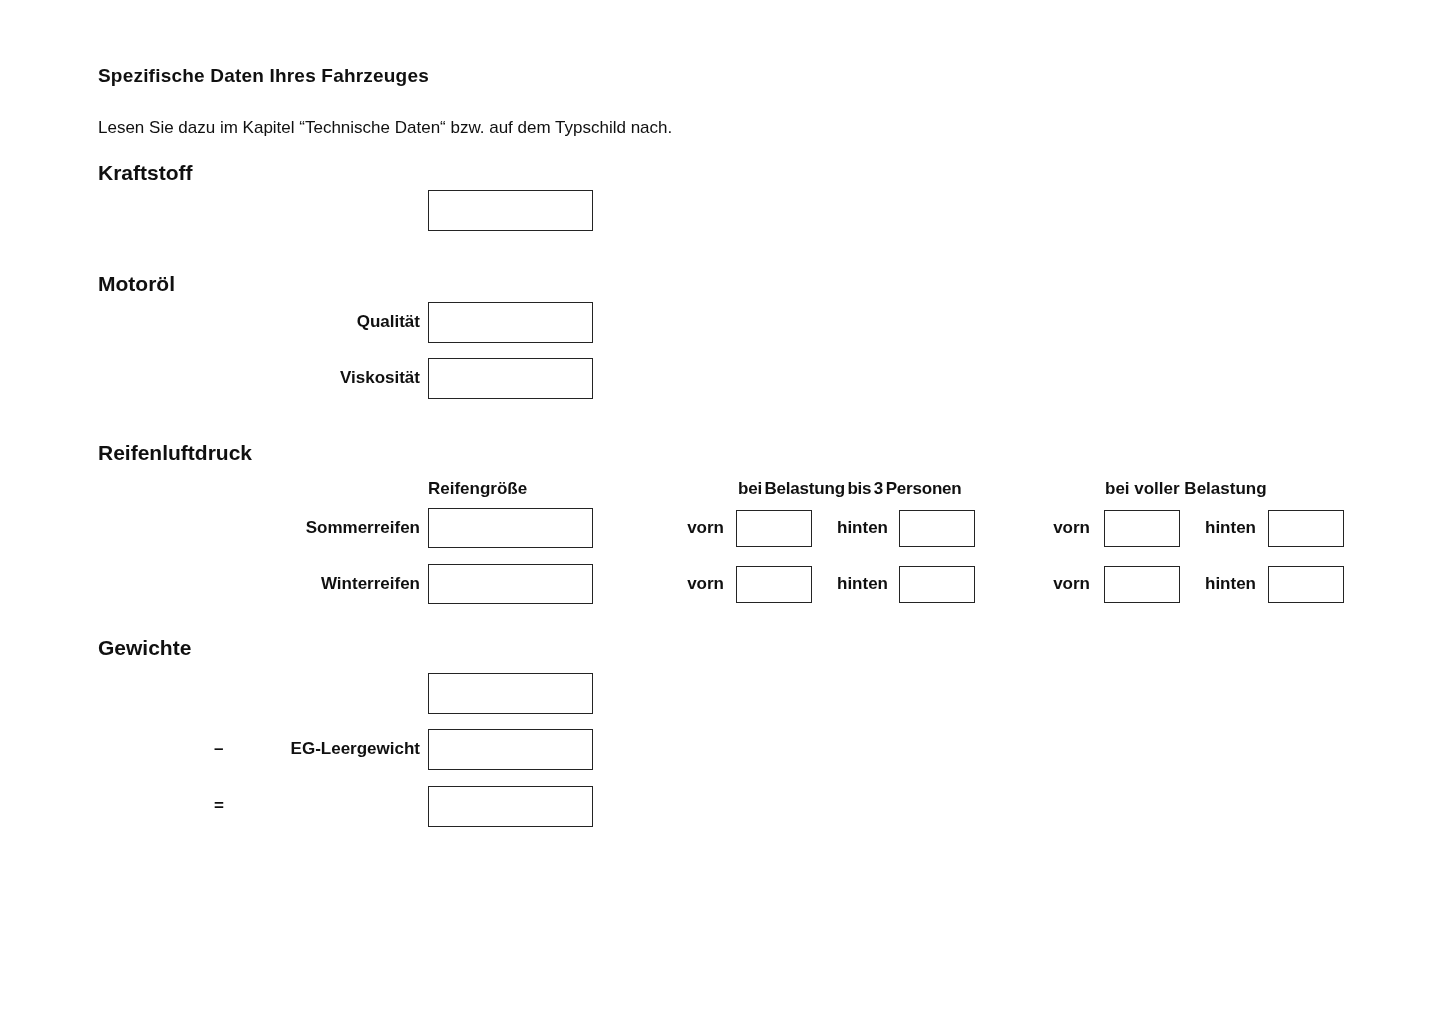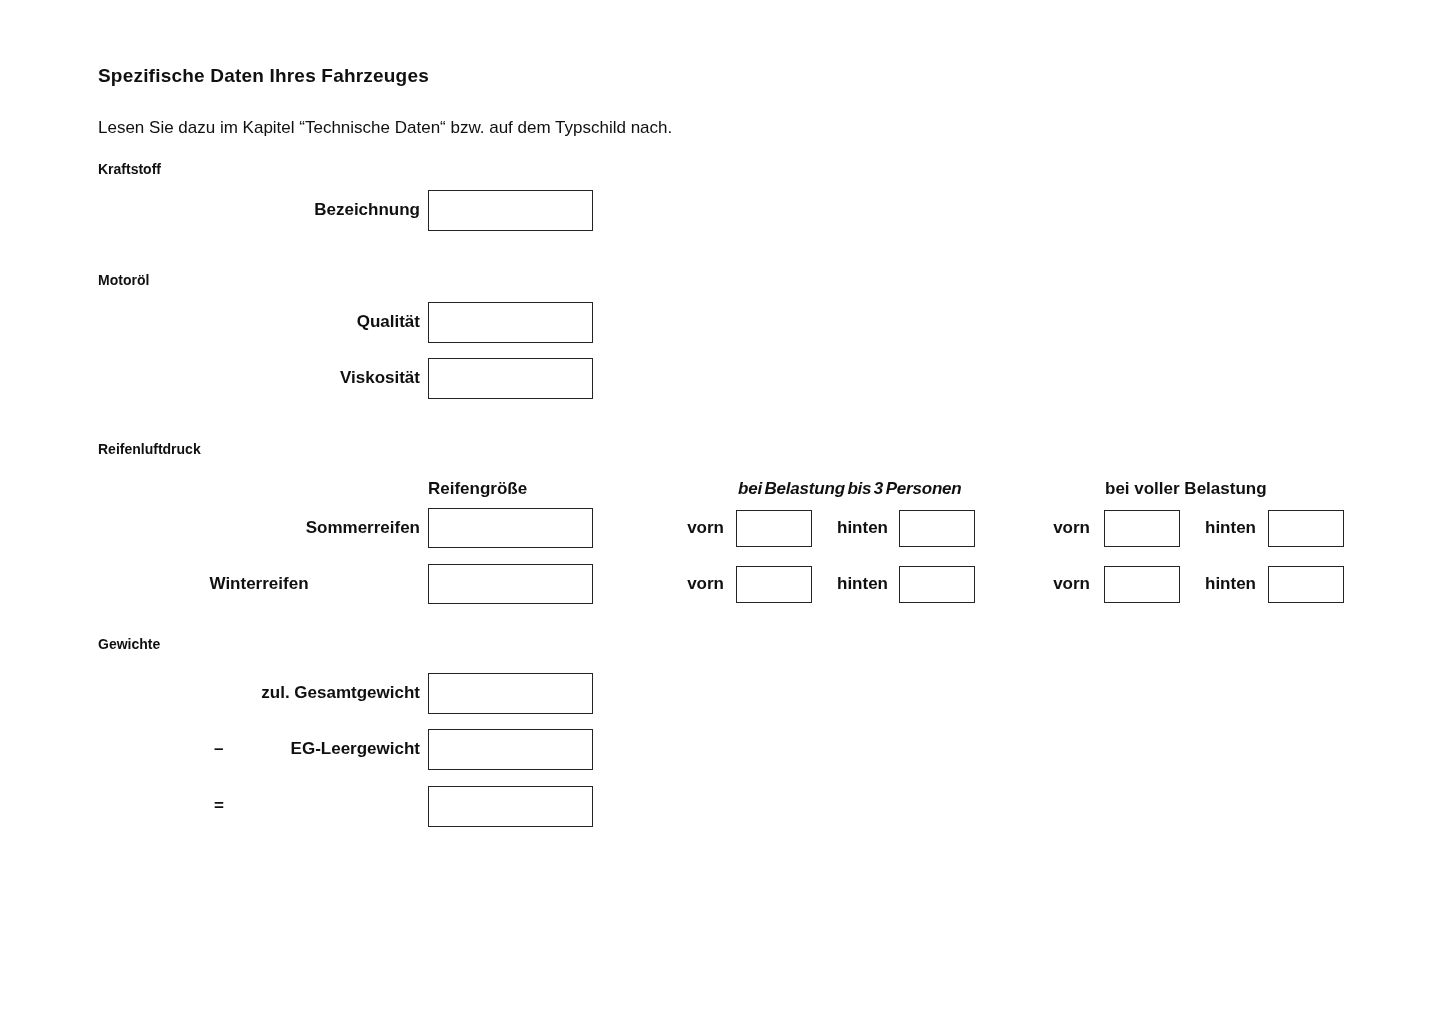--- a/index.html
+++ b/index.html
@@ -23,37 +23,37 @@
     font-size: 19px;
     font-weight: bold;
     letter-spacing: 0.2px;
   }
   .intro-line {
     font-size: 17px;
     line-height: 24px;
     white-space: nowrap;
   }
   .section-heading {
-    font-size: 14px;
+    font-size: 21px;
     font-weight: bold;
   }
   .field-label {
     font-size: 17px;
     font-weight: bold;
     line-height: 20px;
     text-align: right;
     white-space: nowrap;
   }
   .col-header {
     font-size: 17px;
     font-weight: bold;
     line-height: 22px;
     white-space: nowrap;
   }
-  .tight { word-spacing: -2px; letter-spacing: -0.2px; font-style: italic; }
+  .tight { word-spacing: -2px; letter-spacing: -0.2px; }
   .operator {
     font-size: 17px;
     font-weight: bold;
     line-height: 20px;
     text-align: left;
   }
   input.box {
     position: absolute;
     border: 1.5px solid #242424;
     border-radius: 0;
@@ -70,21 +70,20 @@
 </style>
 </head>
 <body>
 
 <div class="page">
 
   <div class="abs title" style="left:98px; top:65px;">Spezifische Daten Ihres Fahrzeuges</div>
   <div class="abs intro-line" style="left:98px; top:116px;">Lesen Sie dazu im Kapitel “Technische Daten“ bzw. auf dem Typschild nach.</div>
 
   <div class="abs section-heading" style="left:98px; top:161px;">Kraftstoff</div>
-  <div class="abs field-label" style="left:98px; top:200px; width:322px;">Bezeichnung</div>
   <input type="text" class="box box-lg" style="left: 428px; top: 190px;" value="">
 
   <div class="abs section-heading" style="left:98px; top:272px;">Motoröl</div>
   <div class="abs field-label" style="left:98px; top:312px; width:322px;">Qualität</div>
   <input type="text" class="box box-lg" style="left: 428px; top: 302px;" value="">
   <div class="abs field-label" style="left:98px; top:368px; width:322px;">Viskosität</div>
   <input type="text" class="box box-lg" style="left: 428px; top: 358px;" value="">
 
   <div class="abs section-heading" style="left:98px; top:441px;">Reifenluftdruck</div>
 
@@ -99,35 +98,34 @@
     <input type="text" class="box box-sm" style="left: 736px; top: 510px;" value="">
     <div class="abs field-label" style="left:774px; top:518px; width:114px;">hinten</div>
     <input type="text" class="box box-sm" style="left: 899px; top: 510px;" value="">
     <div class="abs field-label" style="left:976px; top:518px; width:114px;">vorn</div>
     <input type="text" class="box box-sm" style="left: 1104px; top: 510px;" value="">
     <div class="abs field-label" style="left:1142px; top:518px; width:114px;">hinten</div>
     <input type="text" class="box box-sm" style="left: 1268px; top: 510px;" value="">
   </div>
 
   <div>
-    <div class="abs field-label" style="left:98px; top:574px; width:322px;text-align:center;">Winterreifen</div>
+    <div class="abs field-label" style="left:98px; top:574px; width:322px;">Winterreifen</div>
     <input type="text" class="box box-row" style="left: 428px; top: 564px;" value="">
     <div class="abs field-label" style="left:610px; top:574px; width:114px;">vorn</div>
     <input type="text" class="box box-sm" style="left: 736px; top: 566px;" value="">
     <div class="abs field-label" style="left:774px; top:574px; width:114px;">hinten</div>
     <input type="text" class="box box-sm" style="left: 899px; top: 566px;" value="">
     <div class="abs field-label" style="left:976px; top:574px; width:114px;">vorn</div>
     <input type="text" class="box box-sm" style="left: 1104px; top: 566px;" value="">
     <div class="abs field-label" style="left:1142px; top:574px; width:114px;">hinten</div>
     <input type="text" class="box box-sm" style="left: 1268px; top: 566px;" value="">
   </div>
 
   <div class="abs section-heading" style="left:98px; top:636px;">Gewichte</div>
 
-  <div class="abs field-label" style="left:98px; top:683px; width:322px;">zul. Gesamtgewicht</div>
   <input type="text" class="box box-lg" style="left: 428px; top: 673px;" value="">
 
   <div class="abs operator" style="left:214px; top:739px; width:30px;">–</div>
   <div class="abs field-label" style="left:98px; top:739px; width:322px;">EG-Leergewicht</div>
   <input type="text" class="box box-lg" style="left: 428px; top: 729px;" value="">
 
   <div class="abs operator" style="left:214px; top:796px; width:30px;">=</div>
   <input type="text" class="box box-lg" style="left: 428px; top: 786px;" value="">
 
 </div>

